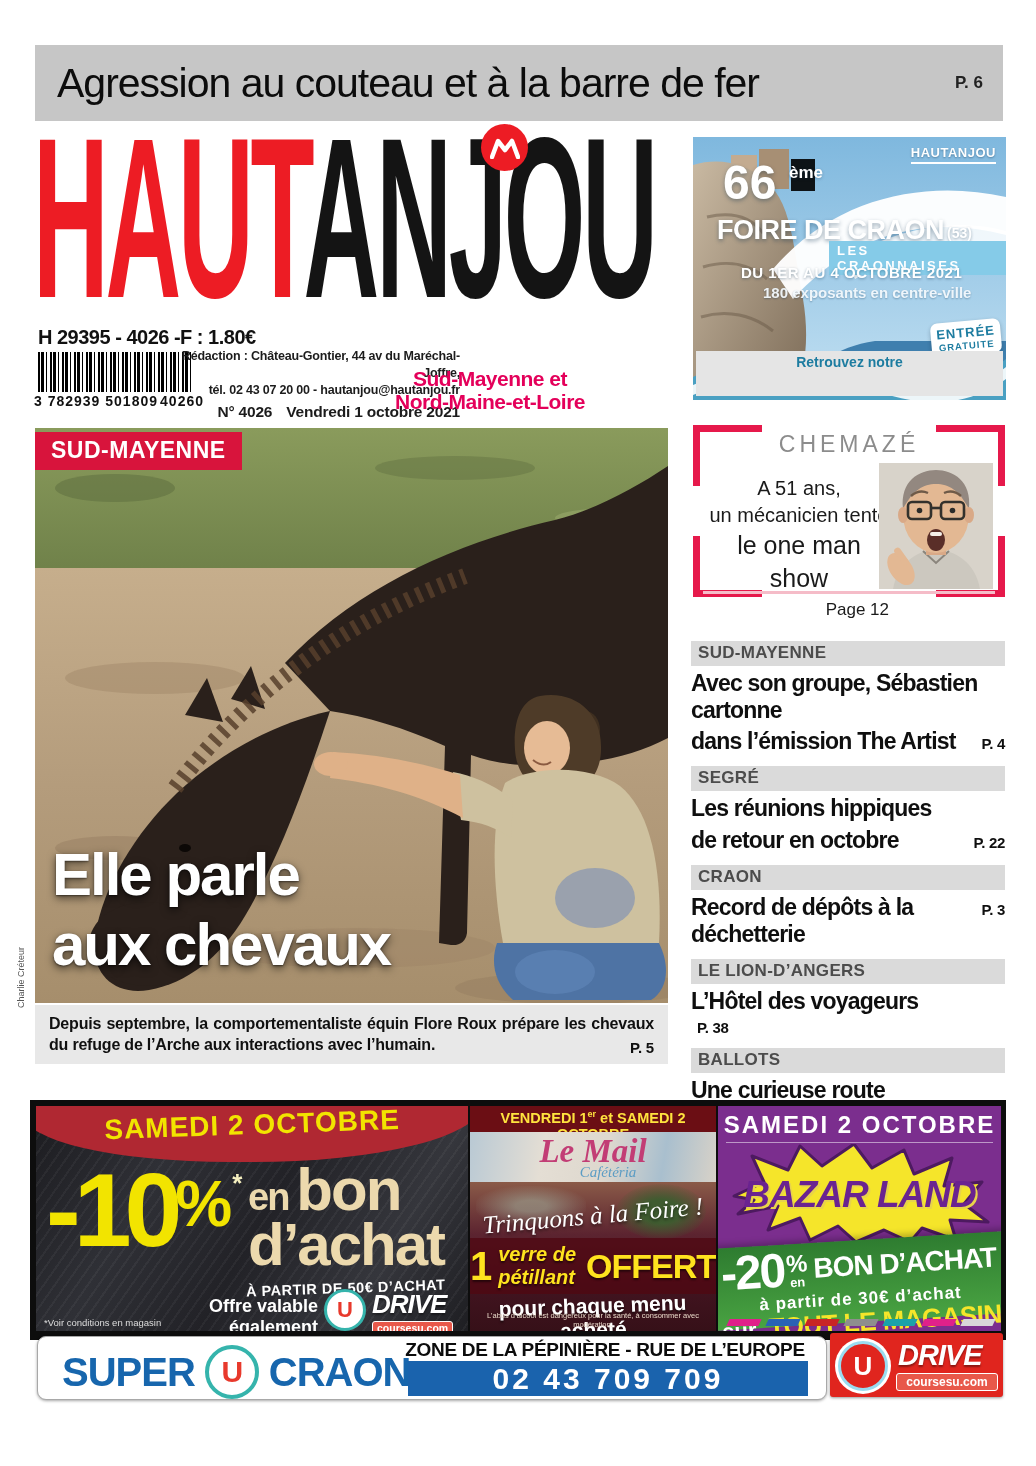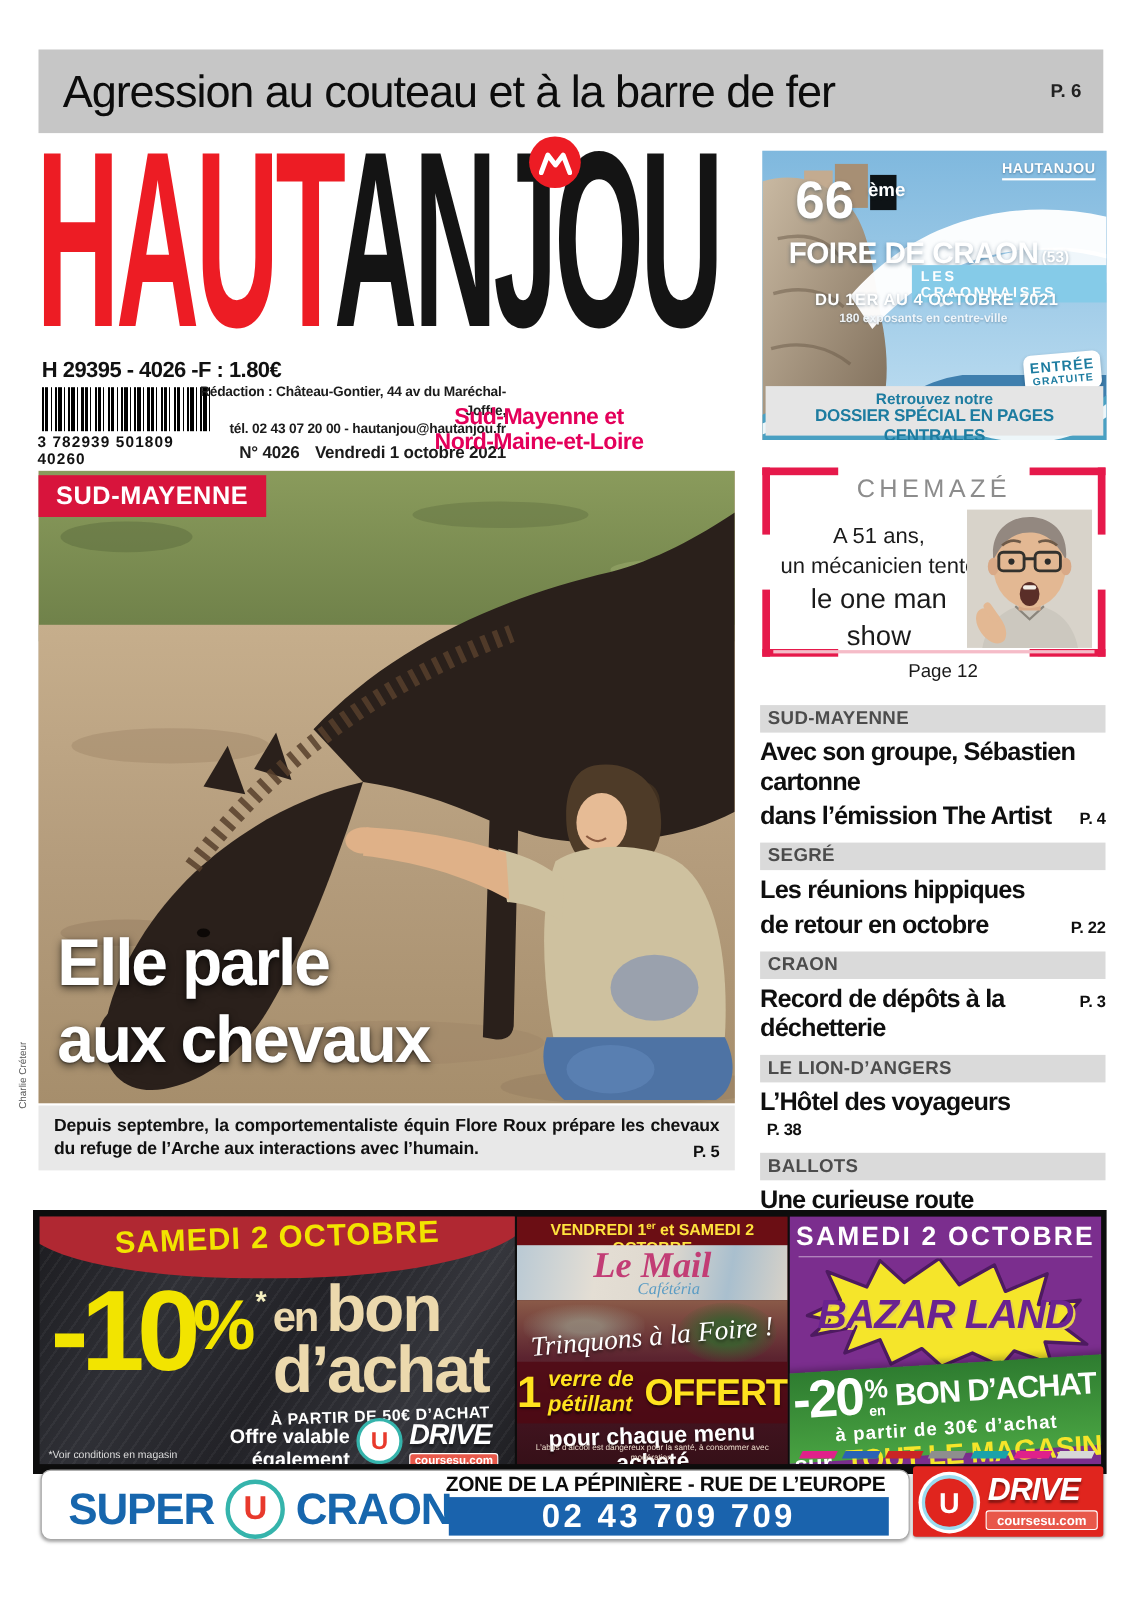--- a/index.html
+++ b/index.html
@@ -17,21 +17,21 @@
   .mast-title{left:33px;top:116px;font-size:228px;font-weight:bold;line-height:0.9;
               letter-spacing:-7px;transform:scaleX(0.46);transform-origin:left top;white-space:nowrap;}
   .mast-title .t1{color:#ed1c24;}
   .mast-title .t2{color:#141414;}
   .m-circle{left:481px;top:124px;width:47px;height:47px;border-radius:50%;background:#ed1c24;
             display:flex;align-items:center;justify-content:center;}
   .price{left:38px;top:326px;font-size:20px;font-weight:bold;letter-spacing:-0.5px;color:#111;}
   .barcode{left:38px;top:352px;width:154px;height:40px;
            background:repeating-linear-gradient(90deg,#000 0 2px,#fff 2px 3px,#000 3px 6px,#fff 6px 8px,#000 8px 9px,#fff 9px 12px);}
   .bar-digits{left:34px;top:393px;width:170px;display:flex;justify-content:space-between;
-              font-size:14px;font-weight:bold;letter-spacing:1px;flex-direction:column;}
+              font-size:14px;font-weight:bold;letter-spacing:1px;}
   .redaction{left:168px;top:348px;width:292px;text-align:right;color:#1c1c1c;}
   .redaction .r1{font-size:12.5px;font-weight:bold;line-height:1.35;letter-spacing:-0.2px;}
   .redaction .r3{font-size:15.5px;font-weight:bold;margin-top:4px;letter-spacing:-0.2px;}
   .redaction .r3 .no{margin-right:14px;}
   .weekly{left:400px;top:330px;width:180px;text-align:center;color:#9b9b9b;
           font-size:17px;font-weight:bold;line-height:1.1;}
   .region{left:380px;top:368px;width:220px;text-align:center;color:#e4005a;
           font-size:21px;font-weight:bold;line-height:1.08;letter-spacing:-0.5px;}
 
   
@@ -40,21 +40,21 @@
                 border-bottom:2px solid #fff;padding-bottom:2px;letter-spacing:0.5px;text-shadow:0 1px 2px rgba(0,40,70,.4);}
   .foire .num{left:30px;top:18px;color:#fff;font-size:48px;font-weight:bold;text-shadow:0 2px 4px rgba(0,40,70,.35);}
   .foire .numsuf{left:96px;top:26px;color:#fff;font-size:17px;font-weight:bold;text-shadow:0 1px 3px rgba(0,40,70,.35);}
   .foire .title{left:24px;top:78px;color:#fff;font-size:27px;font-weight:bold;letter-spacing:-0.5px;
                 text-shadow:0 2px 4px rgba(0,40,70,.4);}
   .foire .dept{left:254px;top:88px;color:#fff;font-size:14px;font-weight:bold;text-shadow:0 1px 3px rgba(0,40,70,.4);}
   .foire .sub{left:136px;top:104px;background:#85cbe8;color:#fff;font-size:13px;font-weight:bold;
               letter-spacing:2.5px;padding:2px 8px;}
   .foire .dates{left:48px;top:127px;color:#fff;font-size:15px;font-weight:bold;letter-spacing:0.5px;
                 text-shadow:0 1px 3px rgba(0,40,70,.4);}
-  .foire .info{left:70px;top:147px;color:#f2f8fc;font-size:11px;font-weight:bold;opacity:.95;
+  .foire .info{left:70px;top:147px;color:#f2f8fc;font-size:15px;font-weight:bold;opacity:.95;
                text-shadow:0 1px 2px rgba(0,40,70,.35);}
   .foire .badge{left:238px;top:184px;width:66px;background:#fff;border-radius:7px;text-align:center;
                 padding:4px 2px;transform:rotate(-5deg);box-shadow:0 2px 4px rgba(0,30,50,.3);}
   .foire .badge .b1{color:#1d7ca0;font-size:13px;font-weight:bold;letter-spacing:1px;}
   .foire .badge .b2{color:#1d7ca0;font-size:9.5px;font-weight:bold;letter-spacing:1px;}
   .foire .foot{left:3px;right:3px;bottom:4px;height:42px;background:#e5e5e5;text-align:center;padding-top:3px;}
   .foire .f1{color:#1d7ca0;font-size:14px;font-weight:bold;}
   .foire .f2{color:#1d7ca0;font-size:15.5px;font-weight:bold;letter-spacing:-0.3px;}
 
   
@@ -266,21 +266,20 @@
     <div class="abs dept">(53)</div>
     <div class="abs sub">LES CRAONNAISES</div>
     <div class="abs dates">DU 1ER AU 4 OCTOBRE 2021</div>
     <div class="abs info">180 exposants en centre-ville</div>
     <div class="abs badge">
       <div class="b1">ENTRÉE</div>
       <div class="b2">GRATUITE</div>
     </div>
     <div class="abs foot">
       <div class="f1">Retrouvez notre</div>
-      <div class="f2">DOSSIER SPÉCIAL EN PAGES CENTRALES</div>
     </div>
   </div>
 
   <div class="abs photo">
     <svg width="633" height="575" viewBox="0 0 633 575">
       <defs>
         <linearGradient id="grass" x1="0" y1="0" x2="0" y2="1">
           <stop offset="0" stop-color="#8a9b5c"></stop>
             <stop offset="1" stop-color="#6d7f48"></stop>
         </linearGradient>

